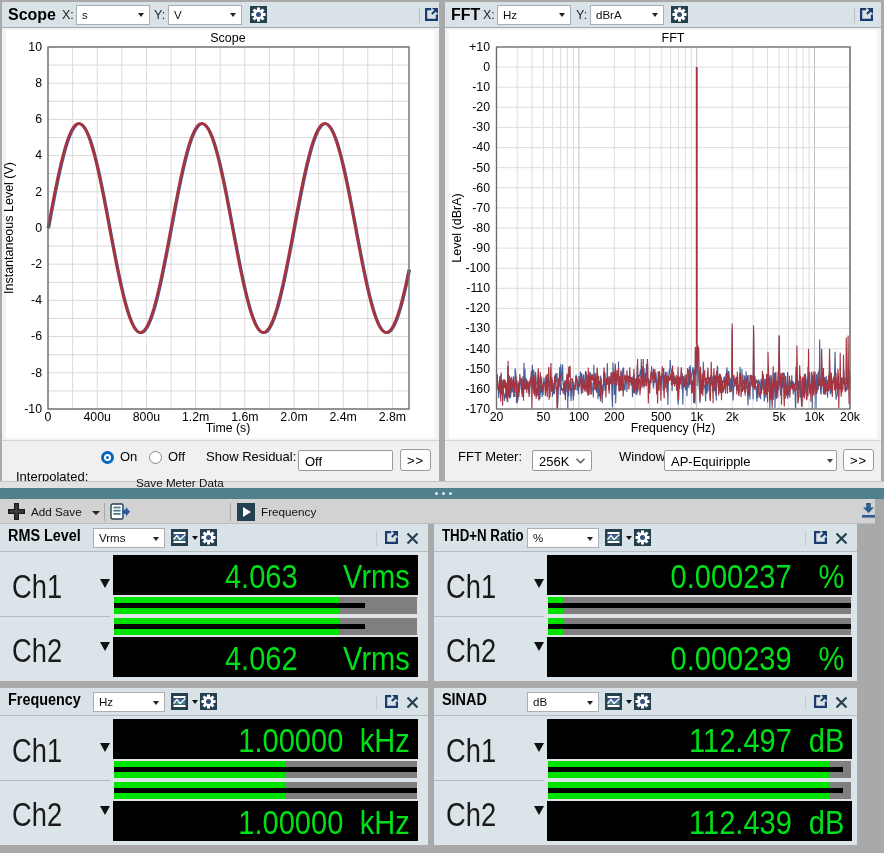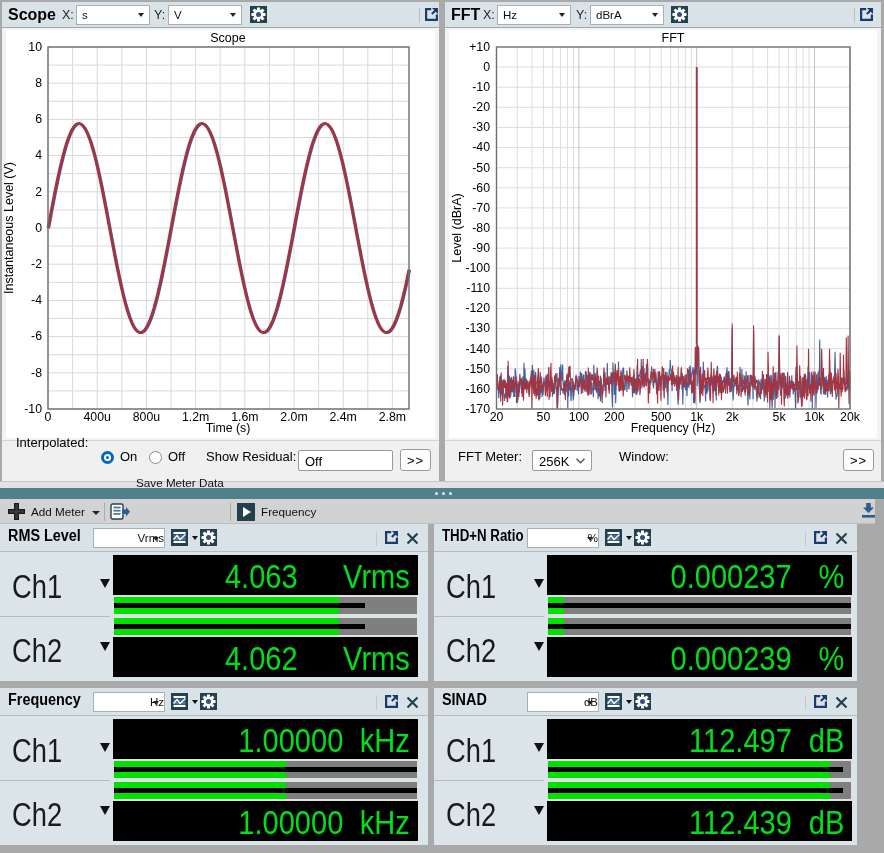--- a/index.html
+++ b/index.html
@@ -7,21 +7,21 @@
 body { background:#a9a9a9; font-family:"Liberation Sans", sans-serif; position:relative; }
 .panel { position:absolute; background:#f3f3f3; }
 .phdr { position:absolute; left:0; top:0; right:0; height:26px; background:#d9e3e7; border-bottom:1px solid #9fa9ad; }
 .ptitle { position:absolute; top:4px; font-size:16px; font-weight:bold; color:#000; }
 .xylab { position:absolute; top:6px; font-size:12.5px; color:#222; }
 .combo { position:absolute; top:3px; height:20px; background:#fff; border:1px solid #a9b0b3; font-size:11.5px; color:#111; padding:3px 0 0 5px; }
 .combo .arr { position:absolute; right:5px; top:7px; width:0; height:0; border-left:3.5px solid transparent; border-right:3.5px solid transparent; border-top:4.5px solid #222; }
 .ctl-lab { position:absolute; font-size:13px; color:#000; }
 .btn { position:absolute; background:#fdfdfd; border:1px solid #9a9a9a; border-radius:3px; text-align:center; font-size:13px; color:#000; }
 .tbox { position:absolute; background:#fff; border:1px solid #999; border-radius:2px; font-size:13px; color:#000; padding-top:3px; padding-left:6px; }
-.mpanel { position:absolute; background:#dbe5e9;text-align:right; }
+.mpanel { position:absolute; background:#dbe5e9; }
 .mhdr { position:absolute; left:0; top:0; right:0; height:28px; background:#d9e3e7; border-bottom:1px solid #b4bcc0; }
 .mtitle { position:absolute; left:8px; top:3px; font-size:16px; font-weight:bold; color:#000; transform:scaleX(0.9); transform-origin:0 0; white-space:nowrap; }
 .mcombo { position:absolute; top:4px; height:20px; background:#fff; border:1px solid #a9b0b3; font-size:11.5px; color:#111; padding:3px 0 0 5px; }
 .chlab { position:absolute; font-size:32.5px; color:#1a1a1a; transform:scaleX(0.84); transform-origin:0 0; line-height:1; }
 .chdrop { position:absolute; width:0; height:0; border-left:5.5px solid transparent; border-right:5.5px solid transparent; border-top:9.5px solid #111; }
 .disp { position:absolute; background:#000; }
 .dval { position:absolute; color:#00e018; font-size:33px; transform:scaleX(0.88); transform-origin:100% 0; line-height:1.15; }
 .barbox { position:absolute; background:#7f7f7f; border:1px solid #dfe3e5; }
 .rowsep { position:absolute; height:1px; background:#b3bbbf; }
 .tbtxt { position:absolute; top:6px; font-size:11.7px; color:#111; }
@@ -78,21 +78,21 @@
       <text x="144.4" y="393.0" font-size="12.3" text-anchor="middle" fill="#000">800u</text>
       <text x="193.6" y="393.0" font-size="12.3" text-anchor="middle" fill="#000">1.2m</text>
       <text x="242.8" y="393.0" font-size="12.3" text-anchor="middle" fill="#000">1.6m</text>
       <text x="292.0" y="393.0" font-size="12.3" text-anchor="middle" fill="#000">2.0m</text>
       <text x="341.2" y="393.0" font-size="12.3" text-anchor="middle" fill="#000">2.4m</text>
       <text x="390.4" y="393.0" font-size="12.3" text-anchor="middle" fill="#000">2.8m</text>
       <text x="226" y="404.0" font-size="12.3" text-anchor="middle" fill="#000">Time (s)</text>
       <text x="11" y="200" font-size="12.5" text-anchor="middle" fill="#000" transform="rotate(-90 11 200)">Instantaneous Level (V)</text>
     </svg>
 <div style="position:absolute;left:0;right:0;top:438px;height:41px;background:#f0f0f0;border-top:1px solid #d4d4d4"></div>
-<div class="ctl-lab" style="left:14px;top:433px">Interpolated:</div>
+<div class="ctl-lab" style="left:14px;top:467px">Interpolated:</div>
 <div style="position:absolute;left:99px;top:449px;width:13px;height:13px;border-radius:50%;background:#0067c0"></div>
 <div style="position:absolute;left:102px;top:452px;width:7px;height:7px;border-radius:50%;background:#fff"></div>
 <div style="position:absolute;left:104px;top:454px;width:3px;height:3px;border-radius:50%;background:#0067c0"></div>
 <div class="ctl-lab" style="left:118px;top:447px">On</div>
 <div style="position:absolute;left:147px;top:449px;width:13px;height:13px;border-radius:50%;background:#fff;border:1px solid #8a8a8a"></div>
 <div class="ctl-lab" style="left:166px;top:447px">Off</div>
 <div class="ctl-lab" style="left:204px;top:447px;font-weight:normal">Show Residual:</div>
 <div class="tbox" style="left:296px;top:448px;width:95px;height:21px">Off</div>
 <div class="btn" style="left:398px;top:447px;width:31px;height:22px;padding-top:3px;letter-spacing:1px">&gt;&gt;</div>
 </div>
@@ -163,35 +163,36 @@
       <text x="405.0" y="393.0" font-size="12.3" text-anchor="middle" fill="#000">20k</text>
       <text x="228" y="404.0" font-size="12.3" text-anchor="middle" fill="#000">Frequency (Hz)</text>
       <text x="16" y="200" font-size="12.5" text-anchor="middle" fill="#000" transform="rotate(-90 16 200)">Level (dBrA)</text>
     </svg>
 <div style="position:absolute;left:0;right:0;top:438px;height:41px;background:#f0f0f0;border-top:1px solid #d4d4d4"></div>
 <div class="ctl-lab" style="left:13px;top:447px">FFT Meter:</div>
 <div class="tbox" style="left:87px;top:448px;width:60px;height:21px">256K<svg style="position:absolute;right:6px;top:7px" width="9" height="6" viewBox="0 0 9 6">
         <path fill="none" stroke="#555" stroke-width="1.4" d="M0.5 0.8 4.5 4.8 8.5 0.8"></path>
       </svg></div>
 <div class="ctl-lab" style="left:174px;top:447px">Window:</div>
+<div class="tbox" style="left:219px;top:448px;width:173px;height:21px">AP-Equiripple<span style="position:absolute;right:3px;top:8px;width:0;height:0;border-left:3.5px solid transparent;border-right:3.5px solid transparent;border-top:4.5px solid #444"></span></div>
 <div class="btn" style="left:398px;top:447px;width:31px;height:22px;padding-top:3px;letter-spacing:1px">&gt;&gt;</div>
 </div>
 <div style="position:absolute;left:0;top:481px;width:884px;height:7px;background:#e2e2e2;border-top:1px solid #c6c6c6"></div>
 <div style="position:absolute;left:0;top:488px;width:884px;height:11px;background:#4f808c"></div>
 <div style="position:absolute;left:435px;top:492px;width:3.4px;height:3.4px;border-radius:50%;background:#e8eef0"></div>
 <div style="position:absolute;left:442px;top:492px;width:3.4px;height:3.4px;border-radius:50%;background:#e8eef0"></div>
 <div style="position:absolute;left:449px;top:492px;width:3.4px;height:3.4px;border-radius:50%;background:#e8eef0"></div>
 <div style="position:absolute;left:0;top:499px;width:875px;height:25px;background:#d2d2d2;border-bottom:1px solid #bdbdbd"></div>
 <svg style="position:absolute;left:7px;top:502px" width="19" height="19" viewBox="0 0 19 19">
 <rect x="7" y="1" width="5" height="17" fill="#1a1a1a"></rect>
 <rect x="1" y="7" width="17" height="5" fill="#1a1a1a"></rect>
 <rect x="8.2" y="2.2" width="2.6" height="14.6" fill="#3a3a3a"></rect>
 <rect x="2.2" y="8.2" width="14.6" height="2.6" fill="#3a3a3a"></rect>
 </svg>
-<div class="tbtxt" style="left:31px;top:505px">Add Meter</div>
+<div class="tbtxt" style="left:31px;top:505px">Add Save</div>
 <div style="position:absolute;left:92px;top:511px;width:0;height:0;border-left:4px solid transparent;border-right:4px solid transparent;border-top:4.5px solid #222"></div>
 <div style="position:absolute;left:104px;top:503px;width:1px;height:18px;background:#ababab"></div>
 <svg style="position:absolute;left:110px;top:503px" width="20" height="18" viewBox="0 0 20 18">
 <rect x="1" y="1" width="12" height="15" rx="1.5" fill="#fff" stroke="#24404f" stroke-width="1.4"></rect>
 <rect x="3.4" y="3.6" width="7.2" height="1.8" fill="#49828e"></rect>
 <rect x="3.4" y="6.8" width="7.2" height="1.8" fill="#49828e"></rect>
 <rect x="3.4" y="10" width="7.2" height="1.8" fill="#49828e"></rect>
 <path fill="#2b5d9b" d="M12 6.5h4V4l4 4.7-4 4.7v-2.5h-4z"></path>
 </svg>
 <div class="tbtxt" style="left:136px;top:476px">Save Meter Data</div>

